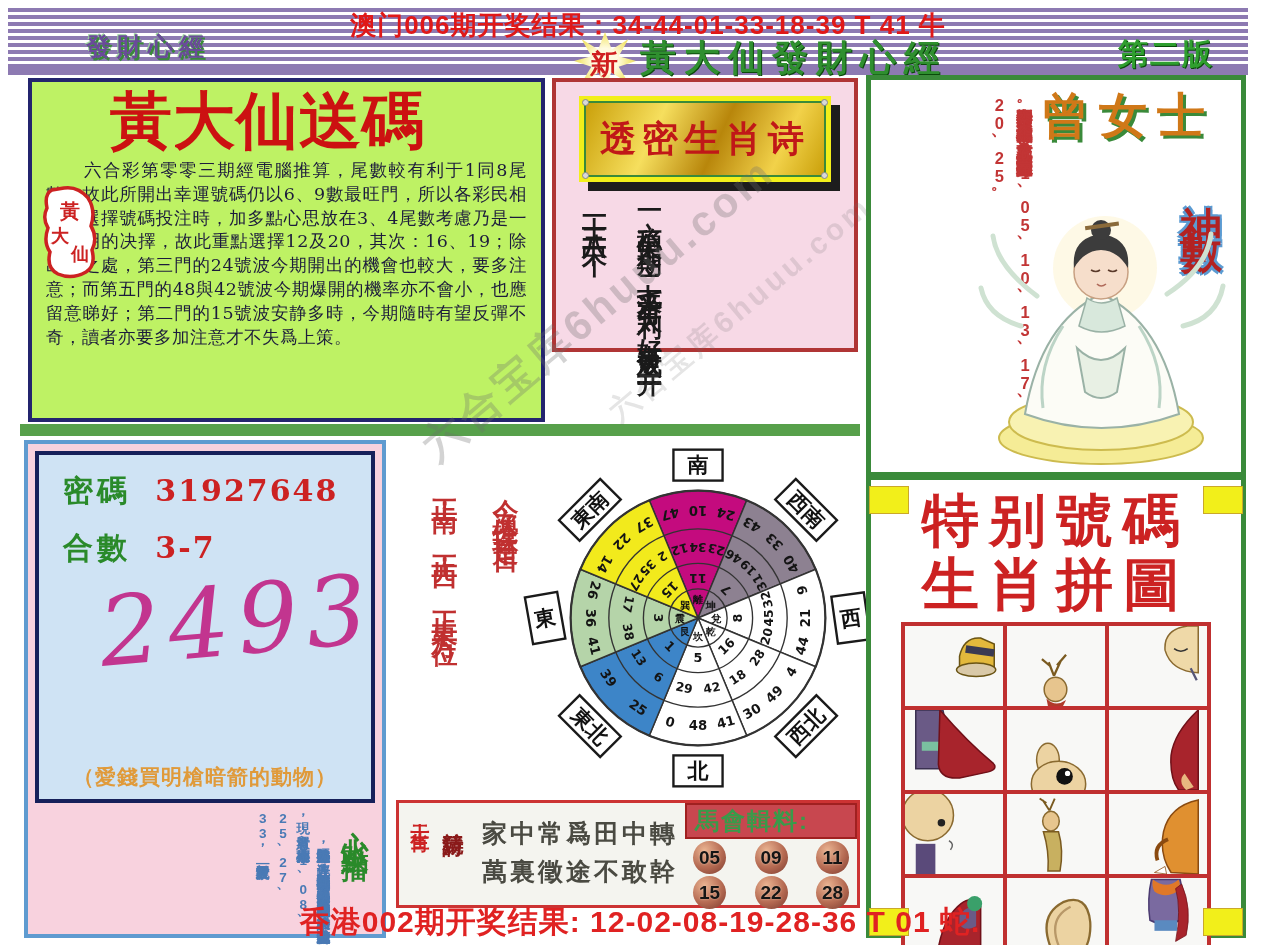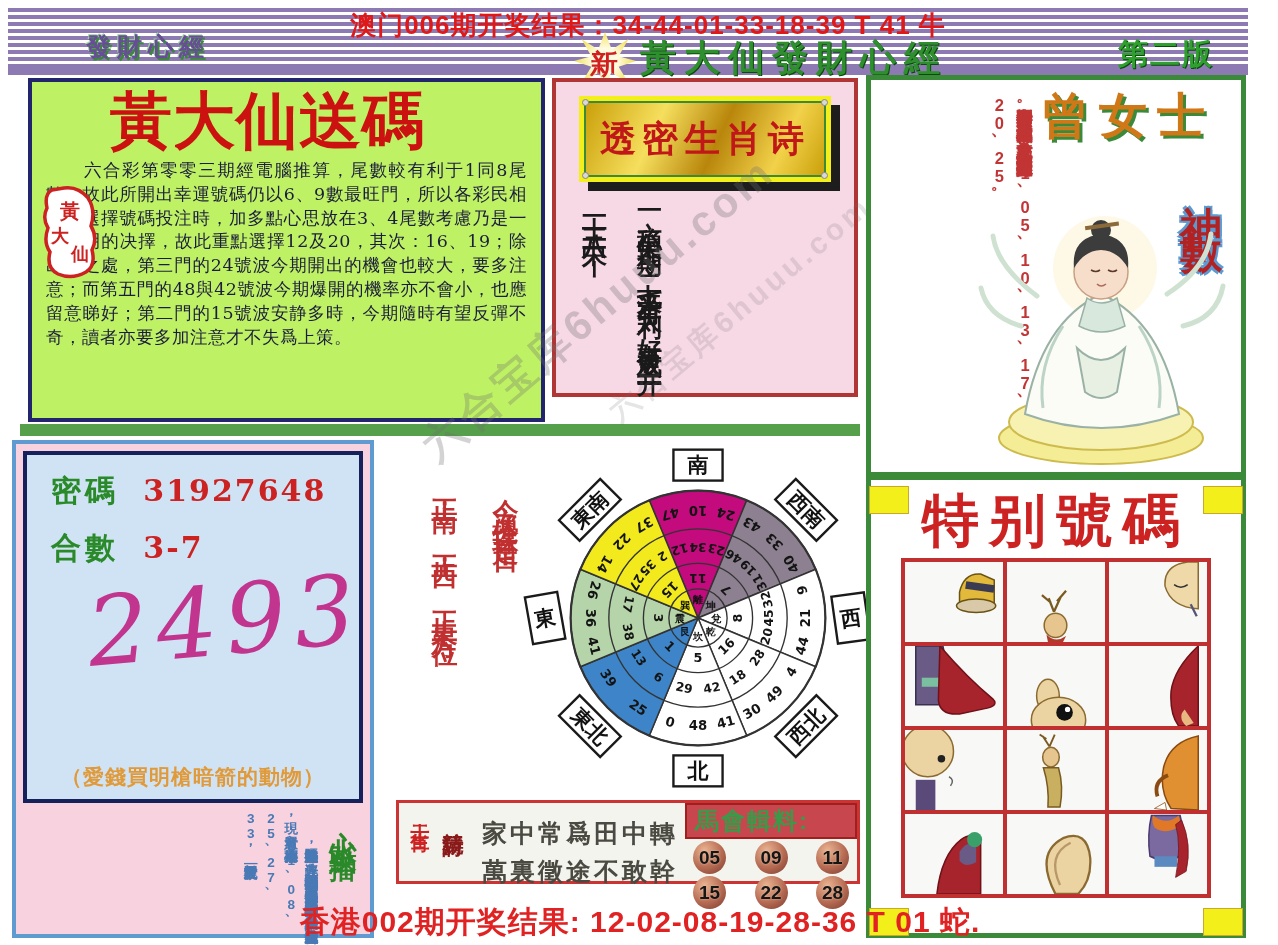--- a/index.html
+++ b/index.html
@@ -27,38 +27,38 @@
   
   #article{position:absolute;left:28px;top:78px;width:517px;height:344px;box-sizing:border-box;
     border:4px solid #23246e;background:#bef264;}
   #article-title{margin:6px 8px 0 78px;font-size:62px;font-weight:bold;color:#cc1111;
     letter-spacing:1px;line-height:1.05;white-space:nowrap;}
   #seal{position:absolute;left:10px;top:102px;}
   #article-body{padding:6px 14px 0 14px;font-size:17.5px;line-height:1.36;color:#1c1c3c;
     text-align:justify;letter-spacing:.5px;}
 
   
-  #verse{position:absolute;left:552px;top:78px;width:306px;height:319px;box-sizing:border-box;
+  #verse{position:absolute;left:552px;top:78px;width:306px;height:274px;box-sizing:border-box;
     border:4px solid #b03535;background:#f7d9e6;}
   #plaque-wrap{width:252px;height:86px;margin:14px auto 4px auto;background:#f2ef1a;
     box-shadow:9px 9px 0 #1d1d1d;padding:5px;box-sizing:border-box;position:relative;}
   #plaque{width:100%;height:100%;border:2px solid #3a8a3a;box-sizing:border-box;
     background:linear-gradient(115deg,#caa00a,#f6df5e 30%,#b8860b 55%,#f2d24a 80%,#caa00a);
     display:flex;align-items:center;justify-content:center;}
   #plaque span{font-size:36px;font-weight:bold;color:#c01818;letter-spacing:6px;}
   .screw{position:absolute;width:5px;height:5px;border-radius:50%;background:#d8d8d8;border:1px solid #888;}
   #verse-cols{height:220px;margin:14px 22px 0 0;writing-mode:vertical-rl;text-orientation:upright;}
   .verse-col{display:inline-block;font-size:25px;color:#1a1a1a;font-weight:bold;
     margin-left:22px;letter-spacing:6px;}
 
   
   #green-bar{position:absolute;left:20px;top:424px;width:840px;height:12px;background:#57a04b;}
 
   
-  #left-lower{position:absolute;left:12px;top:440px;width:362px;height:498px;box-sizing:border-box;
+  #left-lower{position:absolute;left:24px;top:440px;width:362px;height:498px;box-sizing:border-box;
     border:4px solid #5f9bd0;background:#f8d2de;padding:7px;}
   #code-box{position:relative;border:4px solid #16205a;background:#cfe3f4;height:352px;box-sizing:border-box;}
   .code-row{margin:16px 0 0 24px;font-size:30px;font-weight:bold;}
   .code-label{color:#2a8a2a;letter-spacing:4px;}
   .code-value{color:#cc2222;margin-left:16px;letter-spacing:2px;}
   #handwritten{position:absolute;left:60px;top:110px;font-size:96px;color:#c2358f;
     font-style:italic;transform:rotate(-5deg);letter-spacing:8px;}
   #code-hint{position:absolute;bottom:8px;width:100%;text-align:center;
     font-size:21px;font-weight:bold;color:#e09a3a;letter-spacing:1px;}
   #heart{position:relative;height:122px;margin-top:6px;}
@@ -69,21 +69,21 @@
     color:#4a7ab5;font-weight:bold;}
 
   
   #wheel-caption{position:absolute;left:402px;top:478px;height:300px;
     writing-mode:vertical-rl;text-orientation:upright;font-size:26px;font-weight:bold;color:#c03030;}
   #wheel-caption div{display:inline-block;margin-left:26px;letter-spacing:10px;}
   #wheel-box{position:absolute;left:516px;top:436px;width:364px;height:364px;}
   #wheel-box svg text{font-family:"DejaVu Sans","Liberation Sans",sans-serif;}
 
   
-  #poem-box{position:absolute;left:396px;top:800px;width:464px;height:84px;box-sizing:border-box;
+  #poem-box{position:absolute;left:396px;top:800px;width:464px;height:108px;box-sizing:border-box;
     border:3px solid #cc3333;background:#f4f4ef;display:flex;}
   #poem-labels{display:flex;padding:4px 2px 4px 8px;}
   .vlab{writing-mode:vertical-rl;text-orientation:upright;font-weight:bold;margin-right:6px;}
   #poem-label1{font-size:19px;color:#cc2222;letter-spacing:4px;}
   #poem-label2{font-size:21px;color:#8a1a1a;margin-top:8px;letter-spacing:2px;}
   #poem-lines{flex:1;text-align:center;padding-top:12px;font-size:25px;font-weight:bold;
     color:#4a4a42;line-height:1.5;letter-spacing:3px;}
   #club{width:172px;position:relative;}
   #club-head{height:36px;background:#c8474f;border:2px solid #a02020;box-sizing:border-box;
     display:flex;align-items:center;padding-left:8px;}
@@ -355,20 +355,21 @@
       </div>
     </div>
     <div id="rp-divider"></div>
     <div id="puzzle">
       <div class="corner" style="left:-2px;top:-2px;"></div>
       <div class="corner" style="right:-2px;top:-2px;"></div>
       <div class="corner" style="left:-2px;bottom:-2px;"></div>
       <div class="corner" style="right:-2px;bottom:-2px;"></div>
       <div id="puzzle-title" class="serif">
         <div>特别號碼</div>
+        <div>生肖拼圖</div>
       </div>
       <div id="puzzle-grid">
         <div class="pz">
             <svg width="100" height="80" viewBox="0 0 104 106">
           <path d="M58 40 Q64 14 86 16 L104 24 104 58 Q78 68 58 56 Z" fill="#e3b93c" stroke="#6a5414" stroke-width="2"></path>
           <ellipse cx="80" cy="58" rx="26" ry="9" fill="#d9c9a8" stroke="#6a5414" stroke-width="2"></ellipse>
           <rect x="66" y="28" width="38" height="10" fill="#3a3a52" transform="rotate(8 84 33)"></rect>
             </svg>
           </div>
         <div class="pz">

